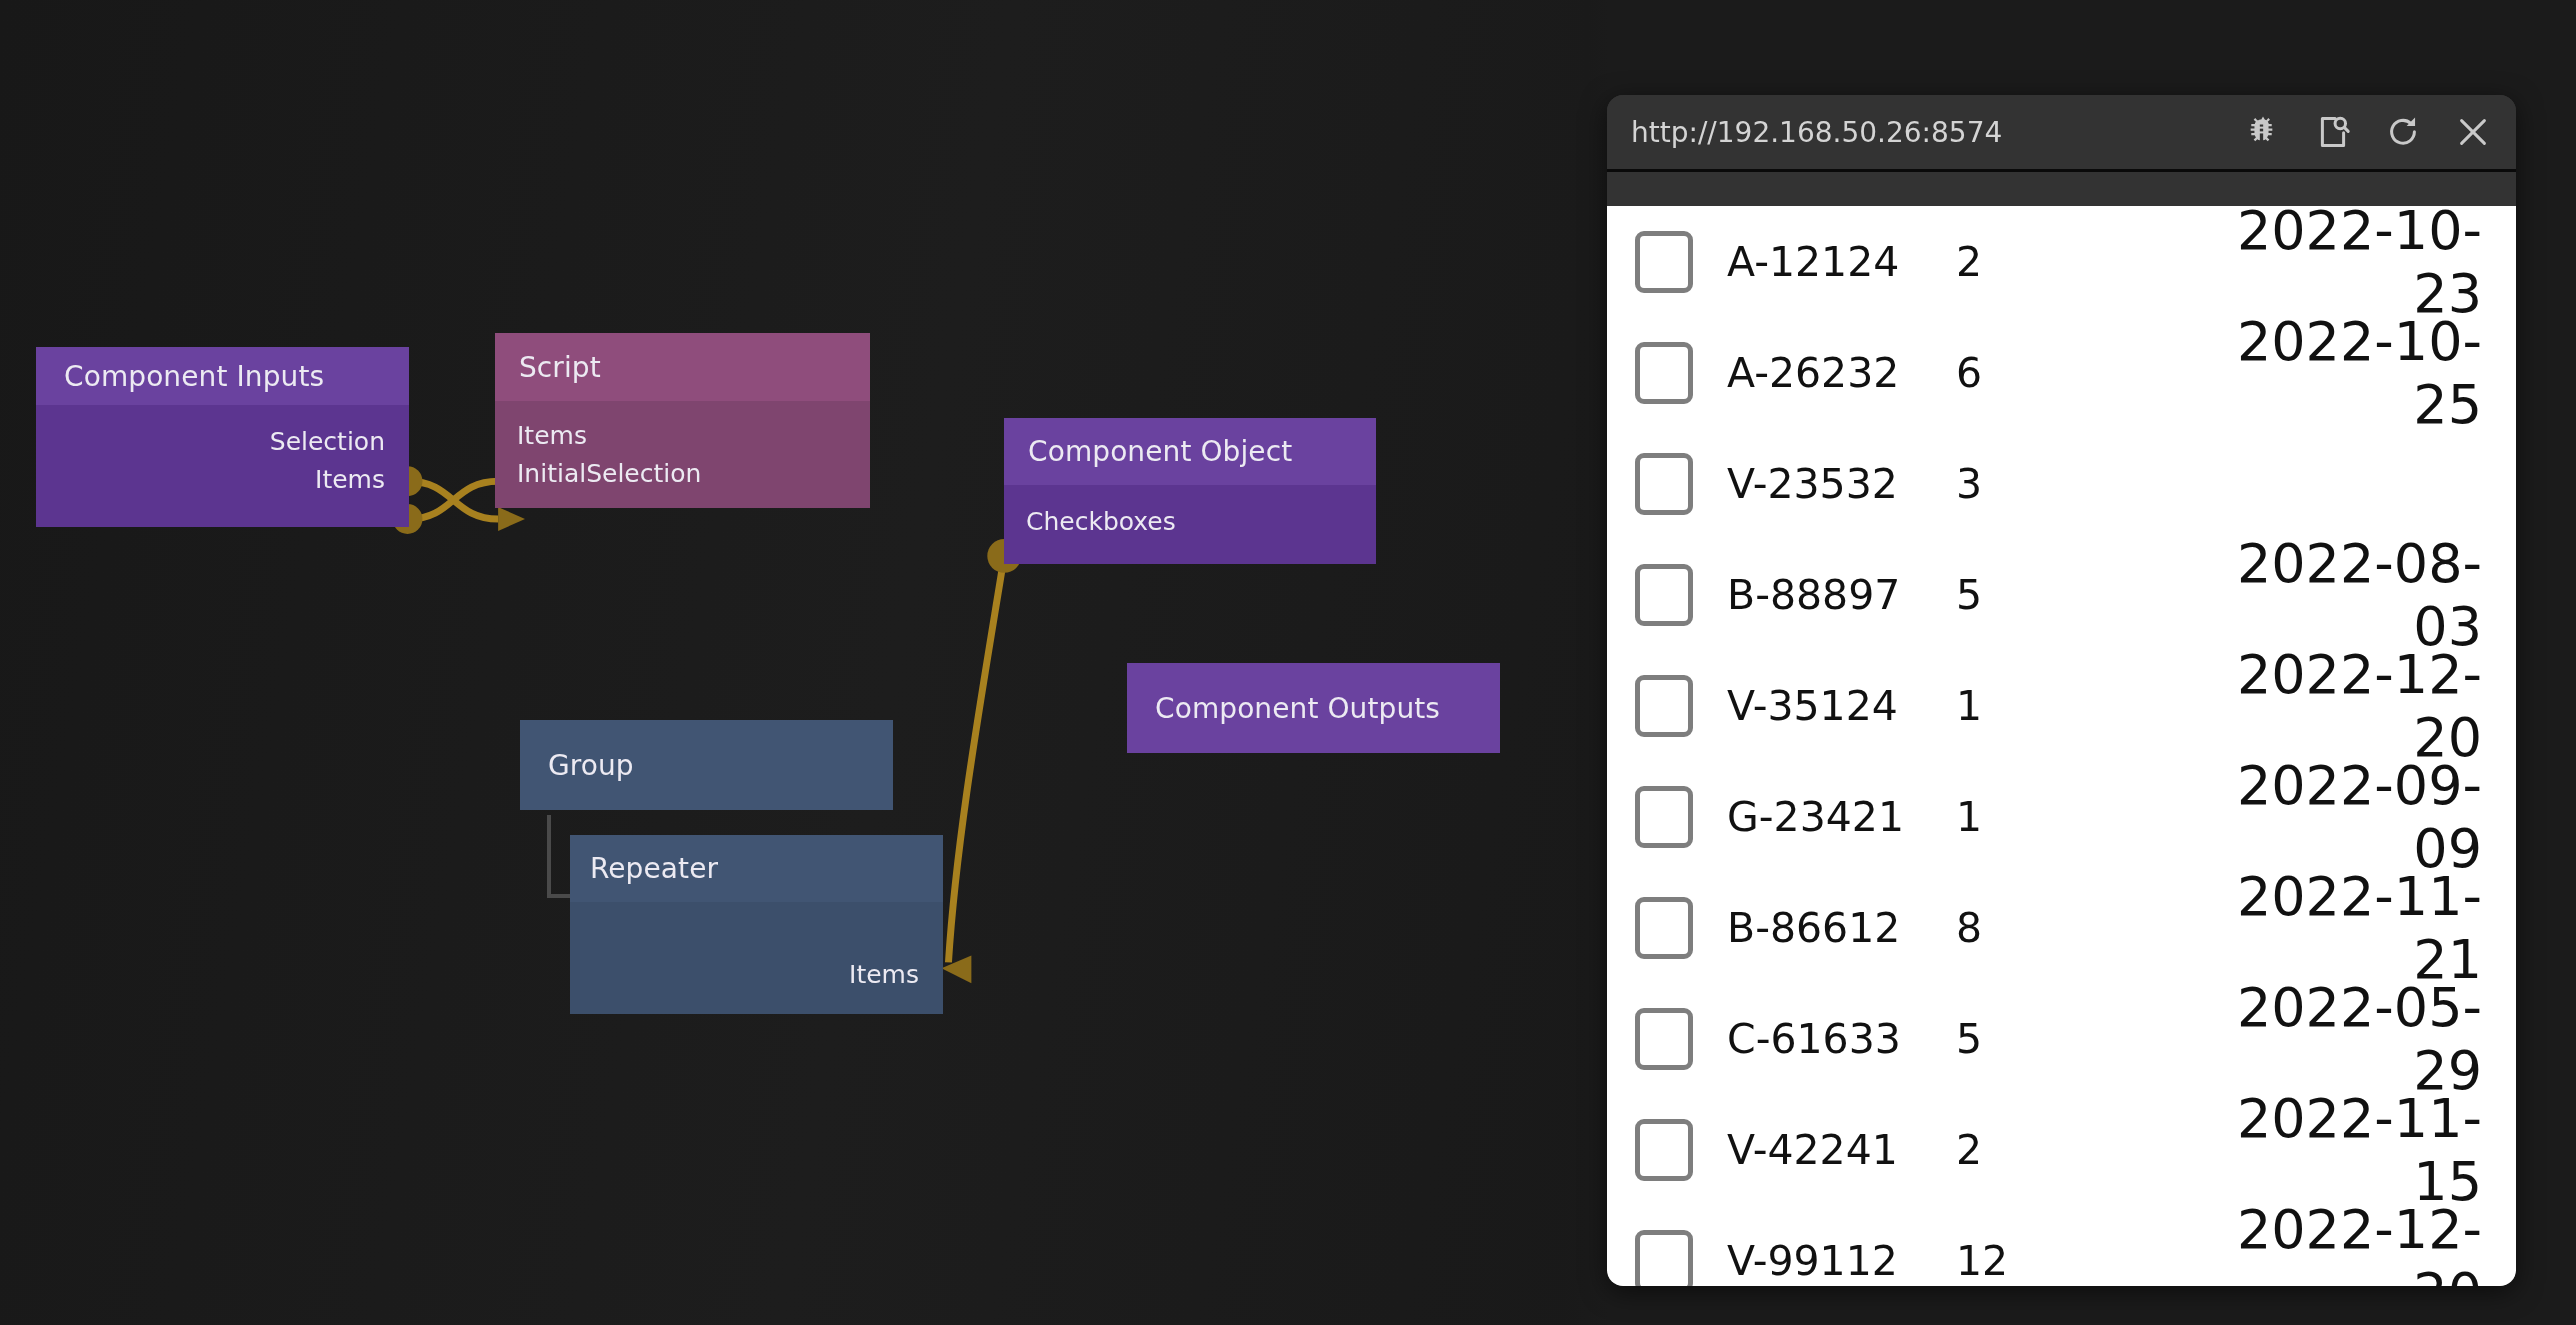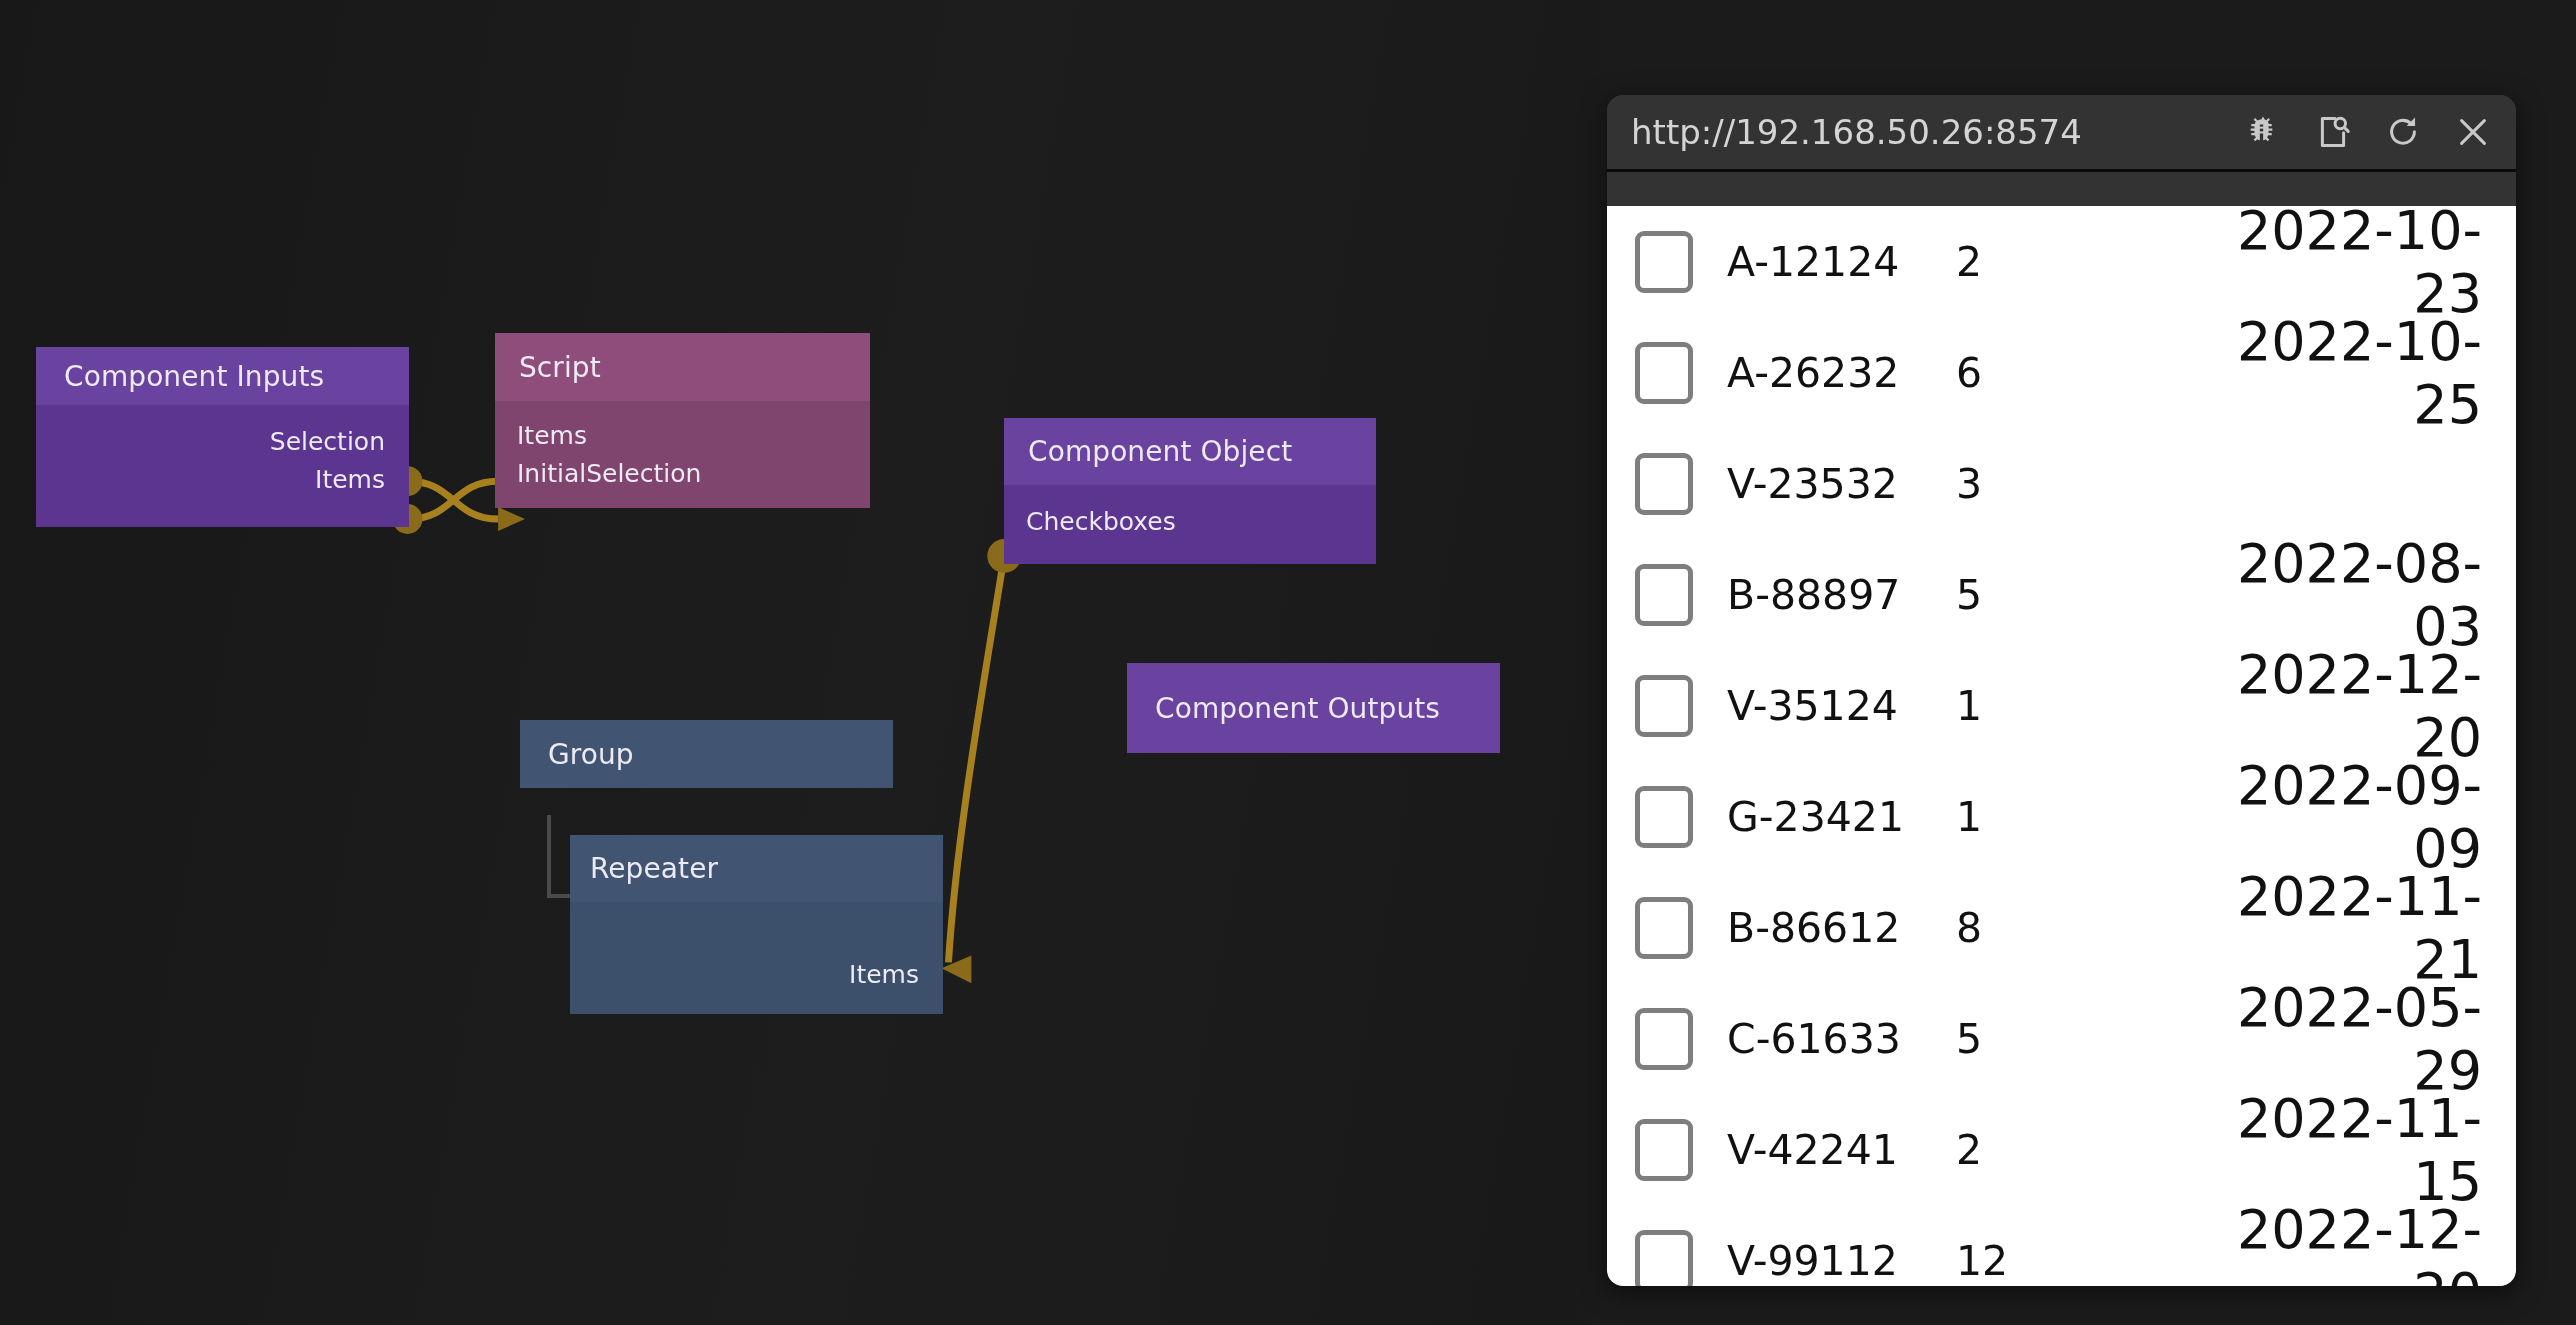--- a/index.html
+++ b/index.html
@@ -60,21 +60,21 @@
     display: flex; flex-direction: column;
   }
   .win-title {
     height: 77px; flex: 0 0 77px;
     background: #333333;
     display: flex; align-items: center;
     padding: 0 20px 0 24px;
     border-bottom: 3px solid #0a0a0a;
   }
   .win-url {
-    flex: 1 1 auto; color: #d4d4d4; font-size: 34px;
+    flex: 1 1 auto; color: #d4d4d4; font-size: 28px;
     font-family: "DejaVu Sans", sans-serif;
     white-space: nowrap; overflow: hidden;
   }
   .win-btns { display: flex; align-items: center; gap: 24px; }
   .win-btn {
     width: 46px; height: 46px; display: flex; align-items: center; justify-content: center;
     cursor: pointer;
   }
   .win-btn svg { display: block; }
 
@@ -157,21 +157,21 @@
       </div>
     </div>
 
     <div class="node n-purple" style="left:1127px; top:663px; width:373px;">
       <div class="hdr" style="height:90px; padding-left:28px;align-items:center;">
         <span>Component Outputs</span>
       </div>
     </div>
 
     <div class="node n-blue" style="left:520px; top:720px; width:373px;">
-      <div class="hdr" style="height:68px; padding-left:28px;">
+      <div class="hdr" style="height:90px; padding-left:28px;">
         <span>Group</span>
       </div>
     </div>
 
     <div class="bracket" style="left:547px; top:815px; width:29px; height:83px;"></div>
 
     <div class="node n-blue" style="left:570px; top:835px; width:373px;">
       <div class="hdr" style="height:67px; padding-left:20px;">
         <span>Repeater</span>
       </div>

